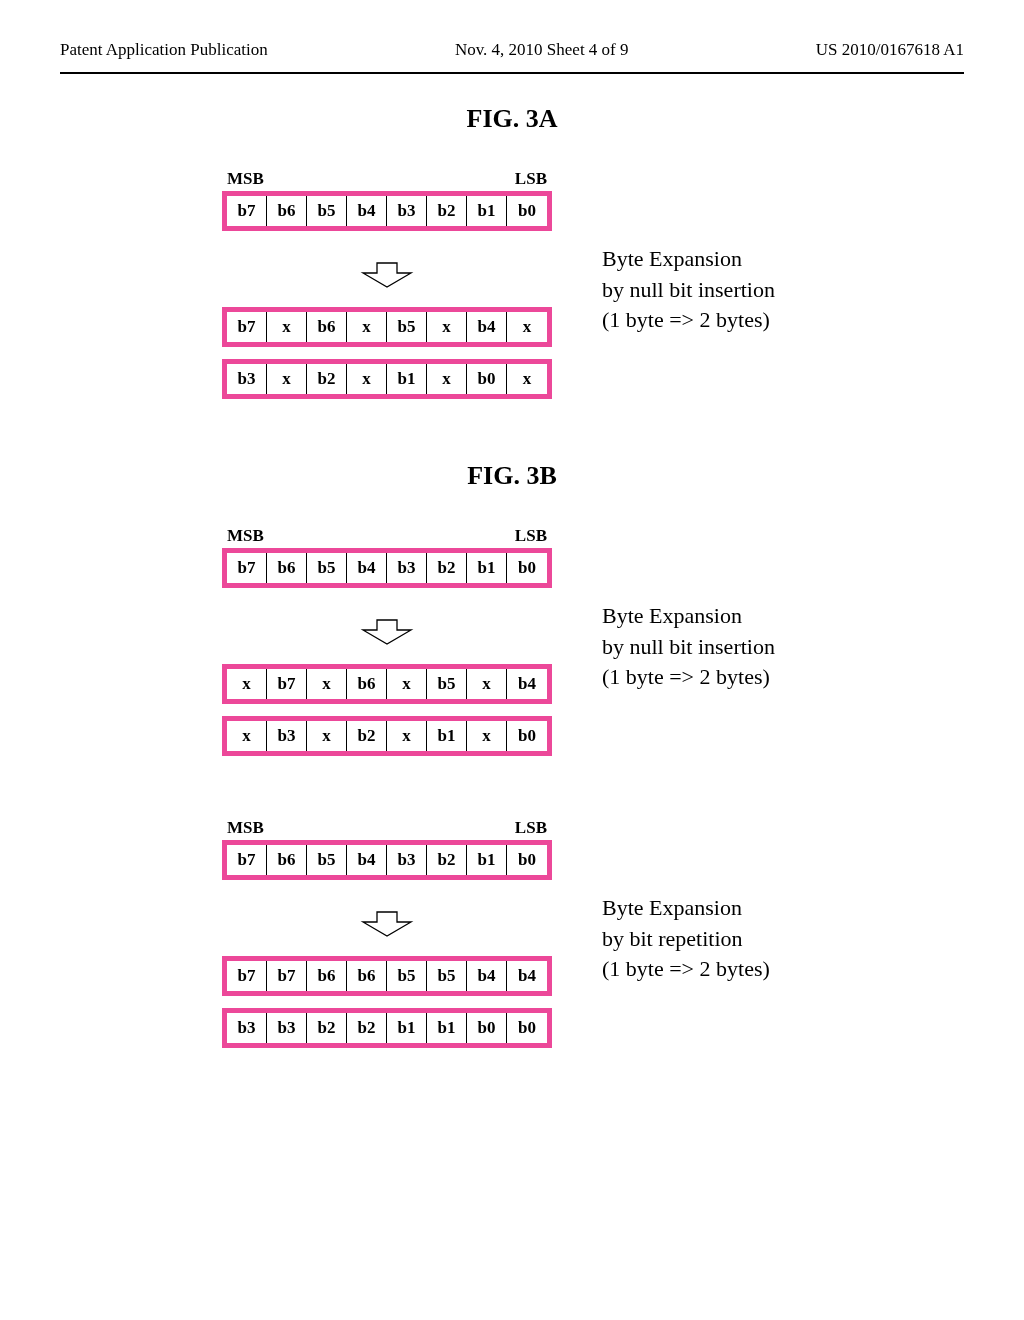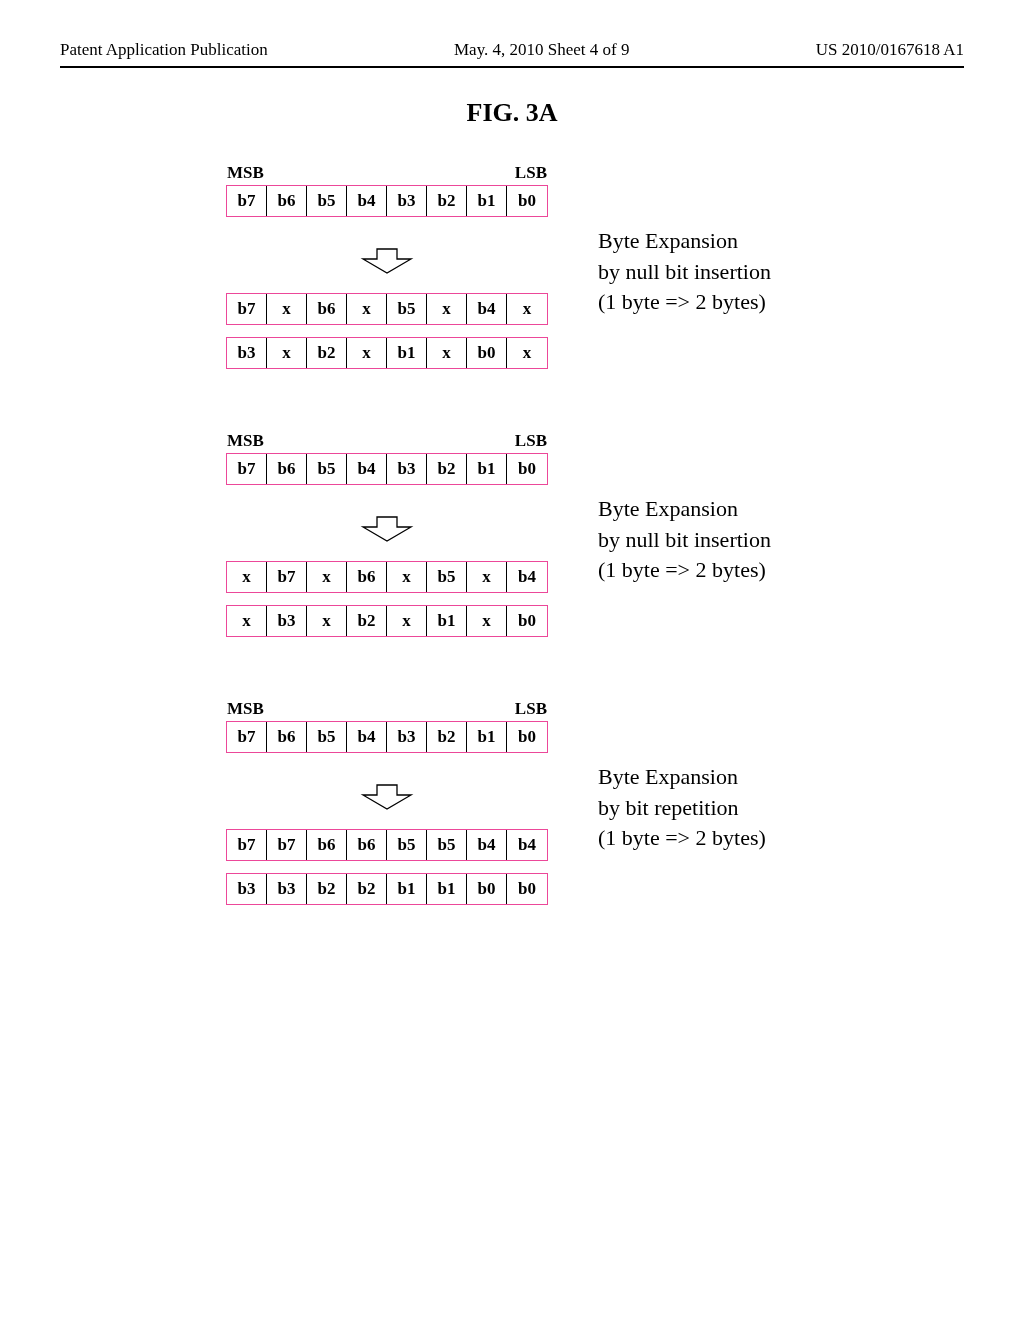--- a/index.html
+++ b/index.html
@@ -12,21 +12,21 @@
     position: relative;
   }
   .page {
     padding: 40px 60px 40px 60px;
   }
   .header {
     display: flex;
     justify-content: space-between;
     font-size: 17px;
     border-bottom: 2px solid #000;
-    padding-bottom: 6px;
+    padding-bottom: 12px;
     margin-bottom: 30px;
   }
   .header .left { }
   .header .mid { }
   .header .right { }
 
   .figure-block {
     margin-bottom: 50px;
   }
   .fig-title {
@@ -49,21 +49,21 @@
   }
   .msb-lsb {
     display: flex;
     justify-content: space-between;
     width: 320px;
     font-size: 17px;
     margin-bottom: 2px;
   }
   .byte-row {
     display: flex;
-    border: 1px solid #ec4899;
+    border: 5px solid #ec4899;
     margin-bottom: 12px;
   }
   .byte-row.no-mb { margin-bottom: 22px; }
   .cell {
     width: 40px;
     height: 30px;
     border-right: 1px solid #000;
     display: flex;
     align-items: center;
     justify-content: center;
@@ -85,21 +85,21 @@
   }
 
 </style>
 </head>
 <body>
 
 <div class="page">
 
   <div class="header">
     <span class="left">Patent Application Publication</span>
-    <span class="mid">May. 4, 2010  Sheet 4 of 9</span>
+    <span class="mid">Nov. 4, 2010  Sheet 4 of 9</span>
     <span class="right">US 2010/0167618 A1</span>
   </div>
 
   <div class="figure-block">
     <div class="fig-title">FIG. 3A</div>
     <div class="fig-body">
       <div class="left-col">
         <div class="msb-lsb">
           <span>MSB</span>
           <span>LSB</span>
@@ -142,20 +142,21 @@
       </div>
       <div class="desc">
         <div>Byte Expansion</div>
         <div>by null bit insertion</div>
         <div>(1 byte =&gt; 2 bytes)</div>
       </div>
     </div>
   </div>
 
   <div class="figure-block">
+    <div class="fig-title">FIG. 3B</div>
     <div class="fig-body">
       <div class="left-col">
         <div class="msb-lsb">
           <span>MSB</span>
           <span>LSB</span>
         </div>
         <div class="byte-row no-mb">
           <div class="cell">b7</div>
           <div class="cell">b6</div>
           <div class="cell">b5</div>

